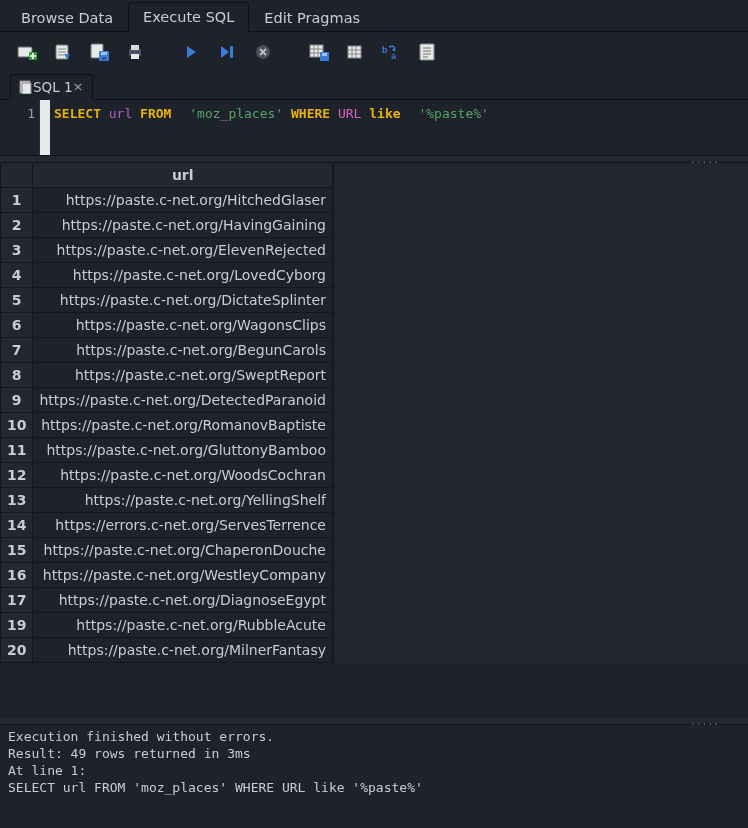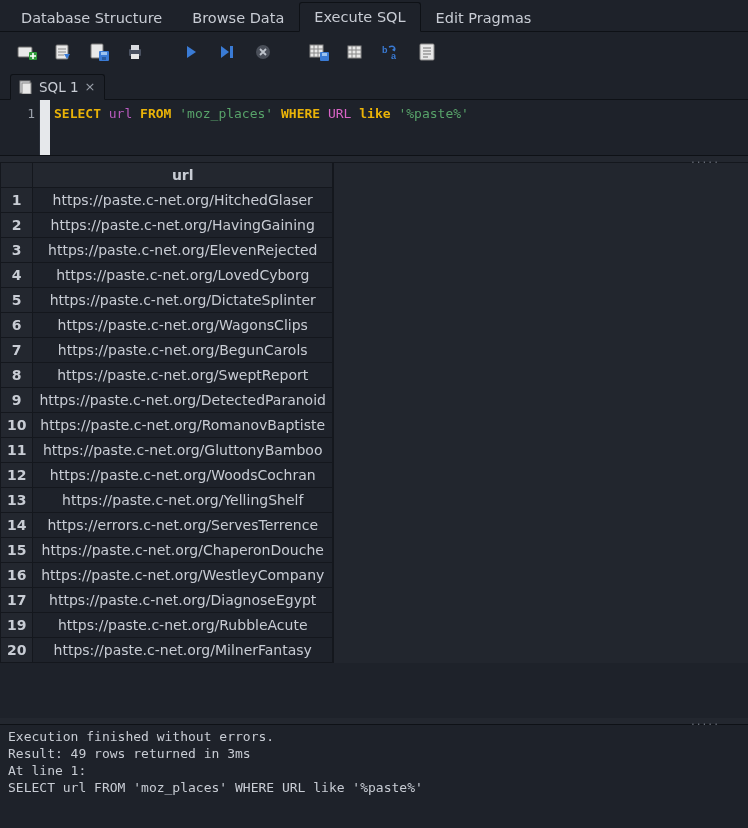--- a/index.html
+++ b/index.html
@@ -55,21 +55,21 @@
   .file-tabs {
     display: flex;
     align-items: center;
     height: 28px;
     padding-left: 10px;
     border-bottom: 1px solid #0e1116;
   }
   .file-tab {
     display: flex;
     align-items: center;
-    gap: 6px;
+    gap: 0;
     padding: 4px 8px;
     border: 1px solid #0e1116;
     border-bottom: 1px solid #1e222a;
     border-radius: 3px 3px 0 0;
     background: #1e222a;
     position: relative;
     top: 1px;
     font-size: 13.5px;
   }
   .file-tab .close { color: #9aa0aa; font-size: 13px; cursor: default; }
@@ -98,21 +98,21 @@
   .code {
     flex: 1;
     padding: 6px 6px 0 4px;
     font-family: "DejaVu Sans Mono", Consolas, monospace;
     font-size: 13px;
     white-space: pre;
     color: #cfd3da;
   }
   .tok-kw  { color: #eab308; font-weight: 600; }
   .tok-col { color: #b95bbf; }
-  .tok-str { color: #58a36a; }
+  .tok-str { color: #58a36a; margin-left: 10px; }
   .tok-id  { color: #d864c6; }
   
   .grip {
     height: 6px;
     background: #23272f;
     position: relative;
   }
   .grip::after {
     content: ".....";
     position: absolute; right: 28px; top: -4px;
@@ -126,21 +126,21 @@
   }
   table.res {
     border-collapse: collapse;
     table-layout: fixed;
   }
   table.res th, table.res td {
     border: 1px solid #14171d;
     padding: 4px 6px;
     font-size: 14px;
     color: #c8ccd4;
-    text-align: center;
+    text-align: right;
     overflow: hidden;
     white-space: nowrap;
   }
   table.res th {
     background: #23272f;
     font-weight: 600;
     text-align: center;
   }
   .col-rownum {
     width: 30px;
@@ -177,21 +177,20 @@
     color: #c8ccd4;
     white-space: pre;
     border-top: 1px solid #0e1116;
     height: 80px;
   }
 </style>
 </head>
 <body>
 
 <div class="main-tabs">
-  <div class="main-tab">Database Structure</div>
   <div class="main-tab">Browse Data</div>
   <div class="main-tab active">Execute SQL</div>
   <div class="main-tab">Edit Pragmas</div>
 </div>
 
 <div class="toolbar">
   <span class="tb-btn">
     <svg width="20" height="16" viewBox="0 0 20 16">
         <rect x="1" y="3" width="14" height="10" rx="1" fill="#e8e8e8" stroke="#666"></rect>
         <rect x="12" y="8" width="8" height="8" rx="1" fill="#2e9a3a"></rect>

